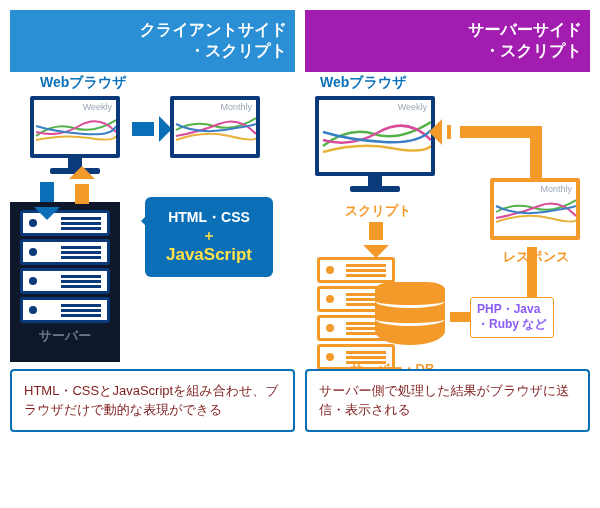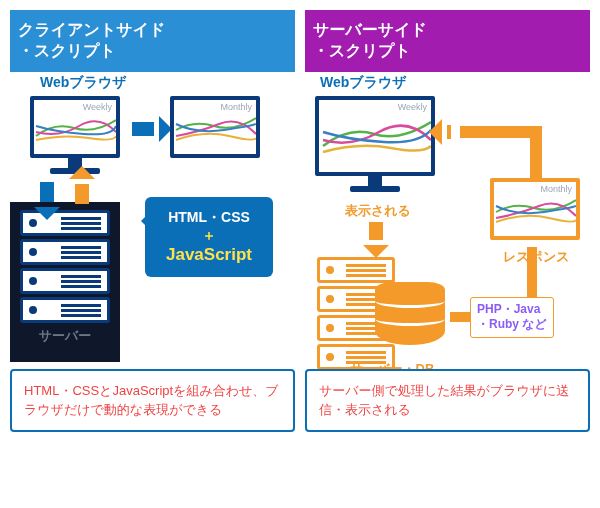--- a/index.html
+++ b/index.html
@@ -1,20 +1,20 @@
 <!DOCTYPE html>
 <html><head>
 <meta charset="utf-8">
 <style>
 *{box-sizing:border-box;margin:0;padding:0}
 body{font-family:"Hiragino Sans","Meiryo",sans-serif;font-size:12px;width:600px;height:508px;background:#fff;position:relative}
 .panel{position:absolute;top:10px;width:285px}
 .panel-left{left:10px}
 .panel-right{left:305px}
-.hdr{color:#fff;font-weight:bold;font-size:16px;text-align:left;padding:10px 8px;line-height:1.3}
+.hdr{color:#fff;font-weight:bold;font-size:16px;text-align:right;padding:10px 8px;line-height:1.3}
 .hdr-left{background:#2b8fd6}
 .hdr-right{background:#a21caf}
 .content{position:relative;height:360px}
 .lbl{color:#0b6fb8;font-weight:bold;font-size:14px;text-align:left;position:absolute}
 .monitor{position:absolute}
 .screen{border:4px solid #0b3a7a;background:#fff;border-radius:2px}
 .screen.sm{width:90px;height:62px}
 .screen.lg{width:120px;height:80px}
 .stand{width:14px;height:10px;background:#0b3a7a;margin:0 auto}
 .base{width:50px;height:6px;background:#0b3a7a;margin:0 auto;border-radius:2px}
@@ -25,21 +25,21 @@
 .srv-unit::before{content:"";position:absolute;left:6px;top:6px;width:8px;height:8px;background:#0b3a7a;border-radius:50%}
 .srv-unit::after{content:"";position:absolute;right:6px;top:4px;width:40px;height:3px;background:#0b3a7a;box-shadow:0 5px 0 #0b3a7a,0 10px 0 #0b3a7a}
 .srv-unit.o{border-color:#f39a2a}
 .srv-unit.o::before{background:#f39a2a}
 .srv-unit.o::after{background:#f39a2a;box-shadow:0 5px 0 #f39a2a,0 10px 0 #f39a2a}
 .srv-lbl{color:#6b7785;font-size:13px;font-weight:bold;text-align:center;margin-top:4px}
 .callout{position:absolute;background:#0b6fb8;color:#fff;text-align:center;font-weight:bold;border-radius:6px;padding:12px 10px}
 .callout::before{content:"";position:absolute;left:-14px;top:14px;border:10px solid transparent;border-right-color:#0b6fb8}
 .js{color:#ffe14a;font-size:17px;font-weight:bold}
 .plus{color:#ffe14a;font-size:14px}
-.footnote{border:2px solid #0b6fb8;color:#ef4444;background:#fff;padding:10px 12px;border-radius:4px;font-size:13px;line-height:1.5;position:absolute;bottom:0;left:0;right:0}
+.footnote{border:2px solid #0b6fb8;color:#7f1d1d;background:#fff;padding:10px 12px;border-radius:4px;font-size:13px;line-height:1.5;position:absolute;bottom:0;left:0;right:0}
 .arrow{position:absolute}
 .arr-v{width:14px;background:currentColor}
 .arr-v::after{content:"";position:absolute;left:-6px;border:13px solid transparent}
 .arr-down::after{bottom:-18px;border-top-color:currentColor;border-bottom:none}
 .arr-up::after{top:-18px;border-bottom-color:currentColor;border-top:none}
 .arr-h{height:14px;background:currentColor}
 .arr-h::after{content:"";position:absolute;top:-6px;border:13px solid transparent}
 .arr-right::after{right:-18px;border-left-color:currentColor;border-right:none}
 .arr-left::after{left:-18px;border-right-color:currentColor;border-left:none}
 .db{position:absolute;width:70px}
@@ -142,21 +142,21 @@
         <svg class="mini">
             <path d="M2 18 Q20 8 40 14 T82 6" stroke="#55b24a" fill="none" stroke-width="2"></path>
             <path d="M2 24 Q25 20 45 12 T82 22" stroke="#d94b9b" fill="none" stroke-width="2"></path>
             <path d="M2 12 Q22 22 50 18 T82 12" stroke="#3a7fc4" fill="none" stroke-width="2"></path>
             <path d="M2 28 Q30 18 55 24 T82 26" stroke="#e8b23a" fill="none" stroke-width="2"></path>
           </svg>
       </div>
     </div>
     <div class="olbl" style="top:176px;left:198px">レスポンス</div>
 
-    <div class="olbl" style="top:130px;left:40px">表示される</div>
+    <div class="olbl" style="top:130px;left:40px">スクリプト</div>
     <div class="arrow arr-v arr-down" style="color:#f39a2a;top:150px;left:64px;height:18px"></div>
 
     <div style="position:absolute;top:185px;left:12px;width:78px">
       <div class="srv-unit o"></div>
         <div class="srv-unit o"></div>
         <div class="srv-unit o"></div>
         <div class="srv-unit o"></div>
     </div>
 
     <div class="db" style="top:210px;left:70px">

